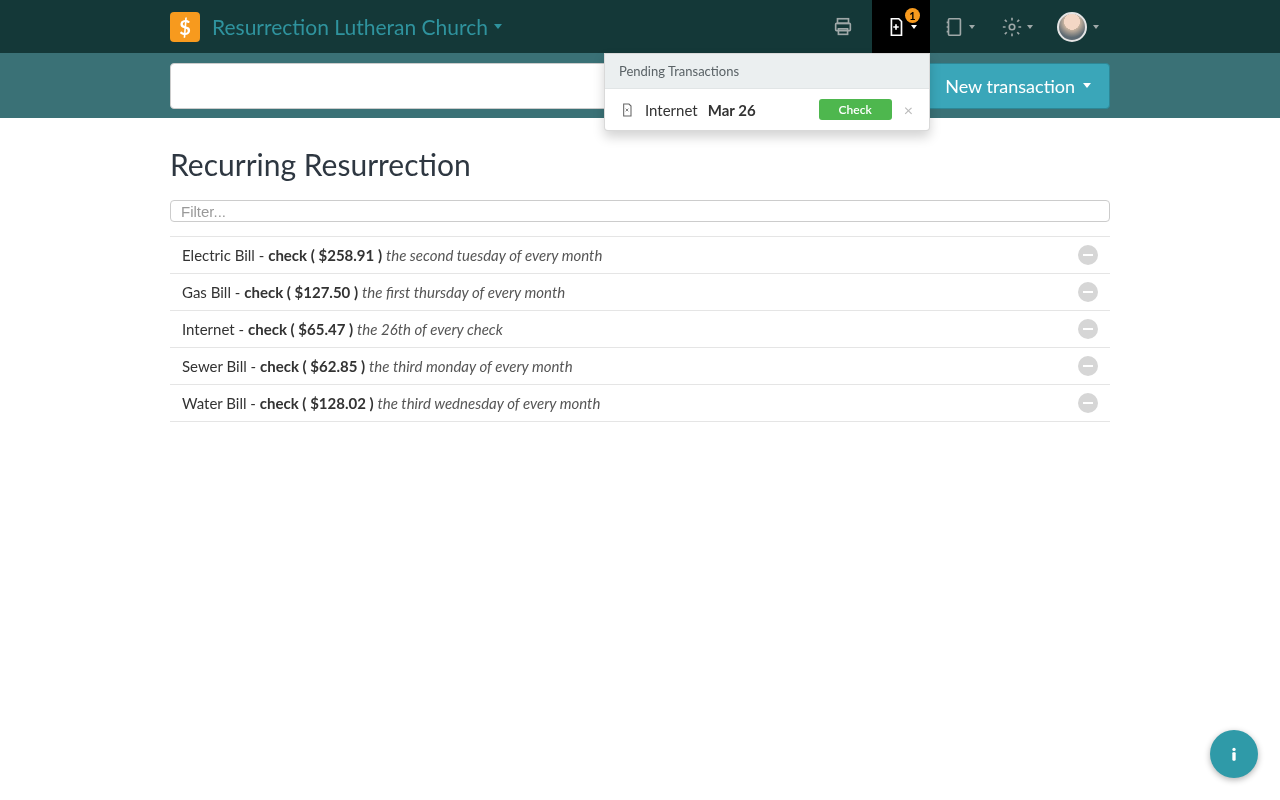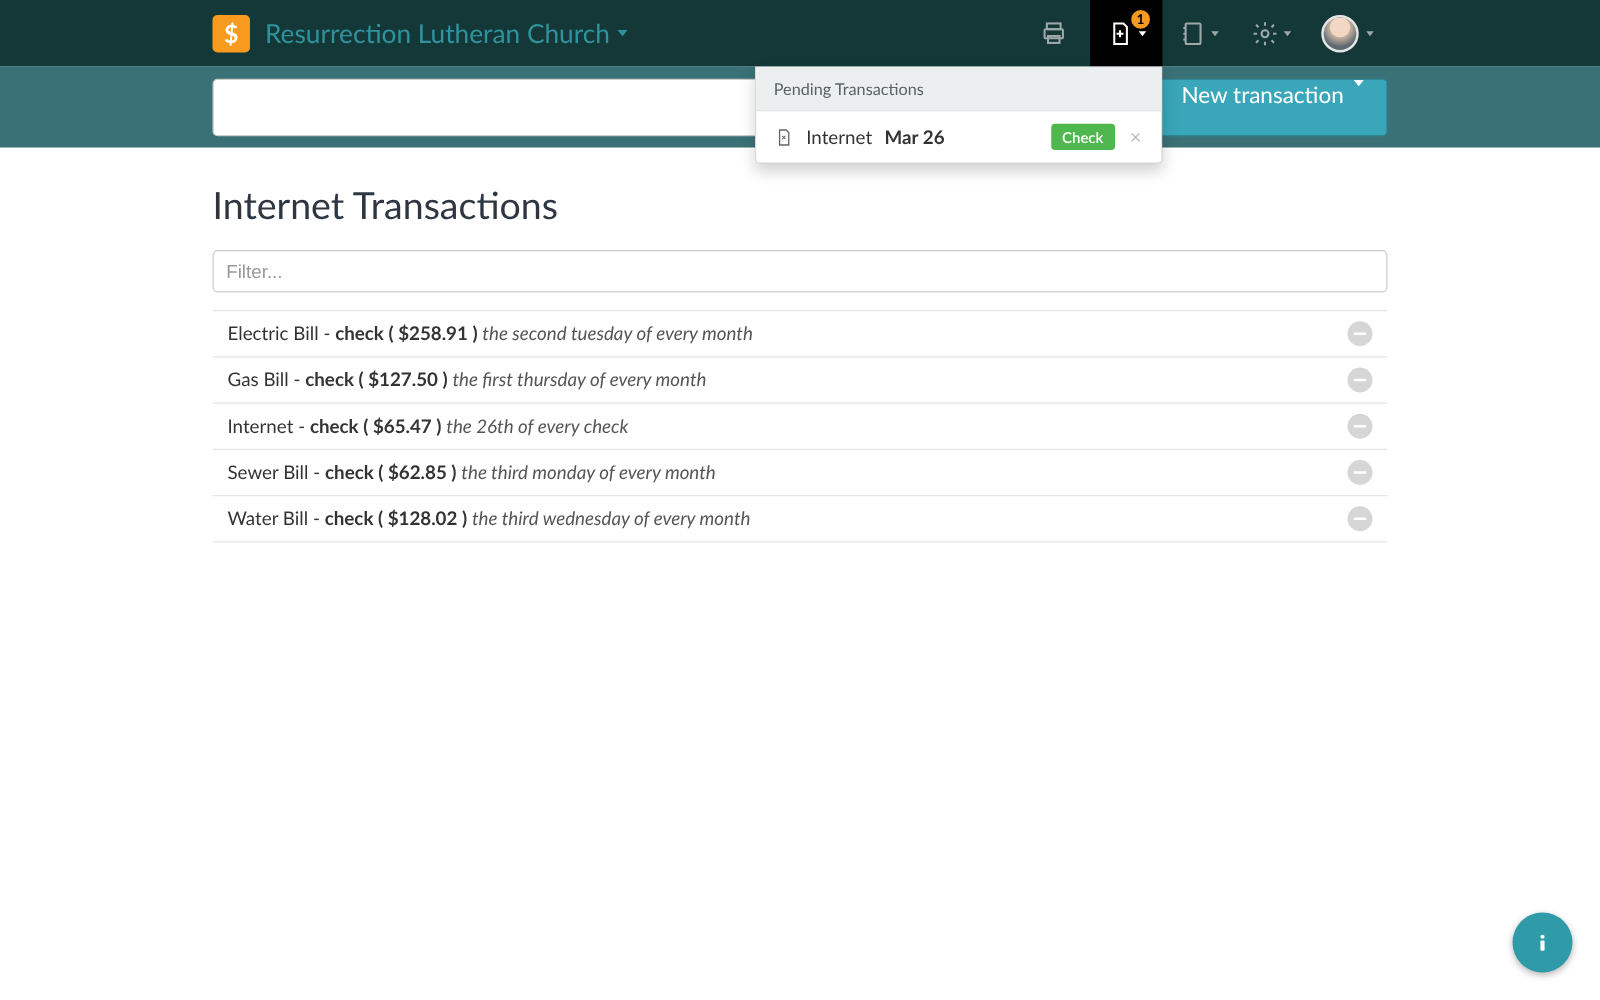--- a/index.html
+++ b/index.html
@@ -132,38 +132,39 @@
   }
   .new-trans-btn {
     height: 46px;
     background: #3aa6b9;
     border: 1px solid #2d8796;
     border-radius: 4px;
     color: #fff;
     font-size: 18px;
     padding: 0 18px;
     display: flex;
+    align-items: center;
     cursor: pointer;
   }
 
   
   .container {
     width: 940px;
     margin: 0 auto;
     padding-top: 28px;
   }
   .page-title {
     font-size: 30px;
     font-weight: 400;
     color: #2e3741;
     margin-bottom: 18px;
   }
   .filter-input {
     width: 100%;
-    height: 34px;
+    height: 22px;
     border: 1px solid #ccc;
     border-radius: 4px;
     padding: 0 10px;
     font-size: 15px;
     color: #555;
   }
   .filter-input::placeholder { color: #999; }
 
   .trans-list { margin-top: 14px; }
   .trans-row {
@@ -228,21 +229,21 @@
     flex-shrink: 0;
   }
   .pending-item .name { color: #333; }
   .pending-item .date { font-weight: 700; }
   .pending-item .check-badge {
     margin-left: auto;
     background: #4eb74e;
     color: #fff;
     font-size: 12px;
     font-weight: 600;
-    padding: 3px 9px;
+    padding: 3px 20px;
     border-radius: 3px;
   }
   .pending-item .close-x {
     color: #bbb;
     font-size: 16px;
     cursor: pointer;
     padding: 0 2px;
   }
 
   
@@ -334,21 +335,21 @@
         <path d="M10 14l4-4M10 10l4 4" stroke-width="1.2"></path>
     </svg>
     <span class="name">Internet</span>
     <span class="date">Mar 26</span>
     <span class="check-badge">Check</span>
     <span class="close-x">×</span>
   </div>
 </div>
 
 <div class="container">
-  <h1 class="page-title">Internet Transactions</h1>
+  <h1 class="page-title">Recurring Resurrection</h1>
   <input class="filter-input" type="text" placeholder="Filter..." style="">
   <div class="trans-list" id="trans-list">
       <div class="trans-row">
         <div class="trans-text"><span>Electric Bill</span> - <span class="bold">check ( $258.91 )</span> <span class="schedule">the second tuesday of every month</span></div>
         <div class="delete-circle"></div>
       </div>
       <div class="trans-row">
         <div class="trans-text"><span>Gas Bill</span> - <span class="bold">check ( $127.50 )</span> <span class="schedule">the first thursday of every month</span></div>
         <div class="delete-circle"></div>
       </div>

